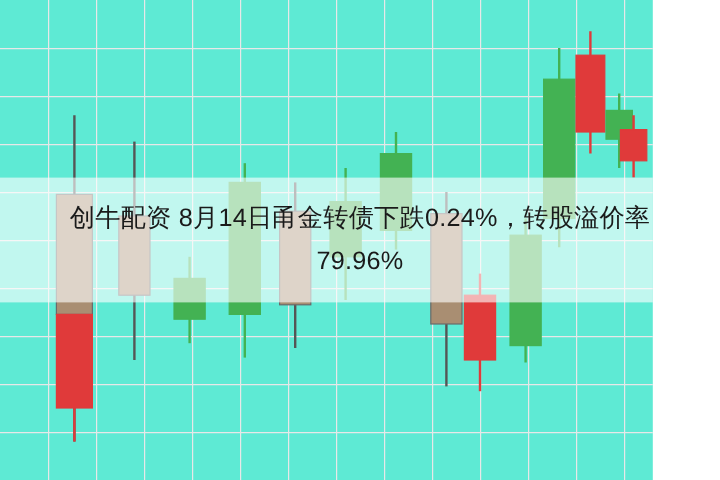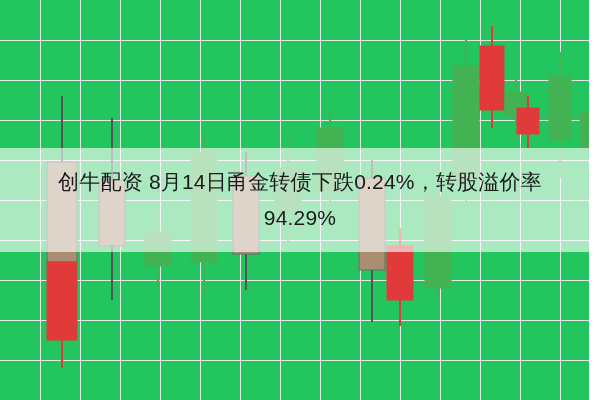--- a/index.html
+++ b/index.html
@@ -2,24 +2,24 @@
 <html><head>
 <meta charset="utf-8">
 <style>
   html, body {
     margin: 0;
     padding: 0;
     background: #ffffff;
   }
   #stage {
     position: relative;
-    width: 589px;
+    width: 544px;
     height: 400px;
     overflow: hidden;
-    background: #22c55e;
+    background: #5eead4;
     font-family: "Liberation Sans", sans-serif;
   }
   #grid {
     position: absolute;
     inset: 0;
   }
   #chart {
     position: absolute;
     inset: 0;
   }
@@ -151,16 +151,16 @@
       <g>
         <line x1="590" y1="96" x2="590" y2="168" stroke="#43b253" stroke-width="2"></line>
         <rect x="580" y="112" width="20" height="38" fill="#43b253" stroke="#43b253" stroke-width="1"></rect>
       </g>
     </svg>
 
   <div id="overlay-band"></div>
 
   <div id="caption">
     <span class="line1">创牛配资 8月14日甬金转债下跌0.24%，转股溢价率</span>
-    <span class="line2">94.29%</span>
+    <span class="line2">79.96%</span>
   </div>
 
 </div>
 
 </body></html>

